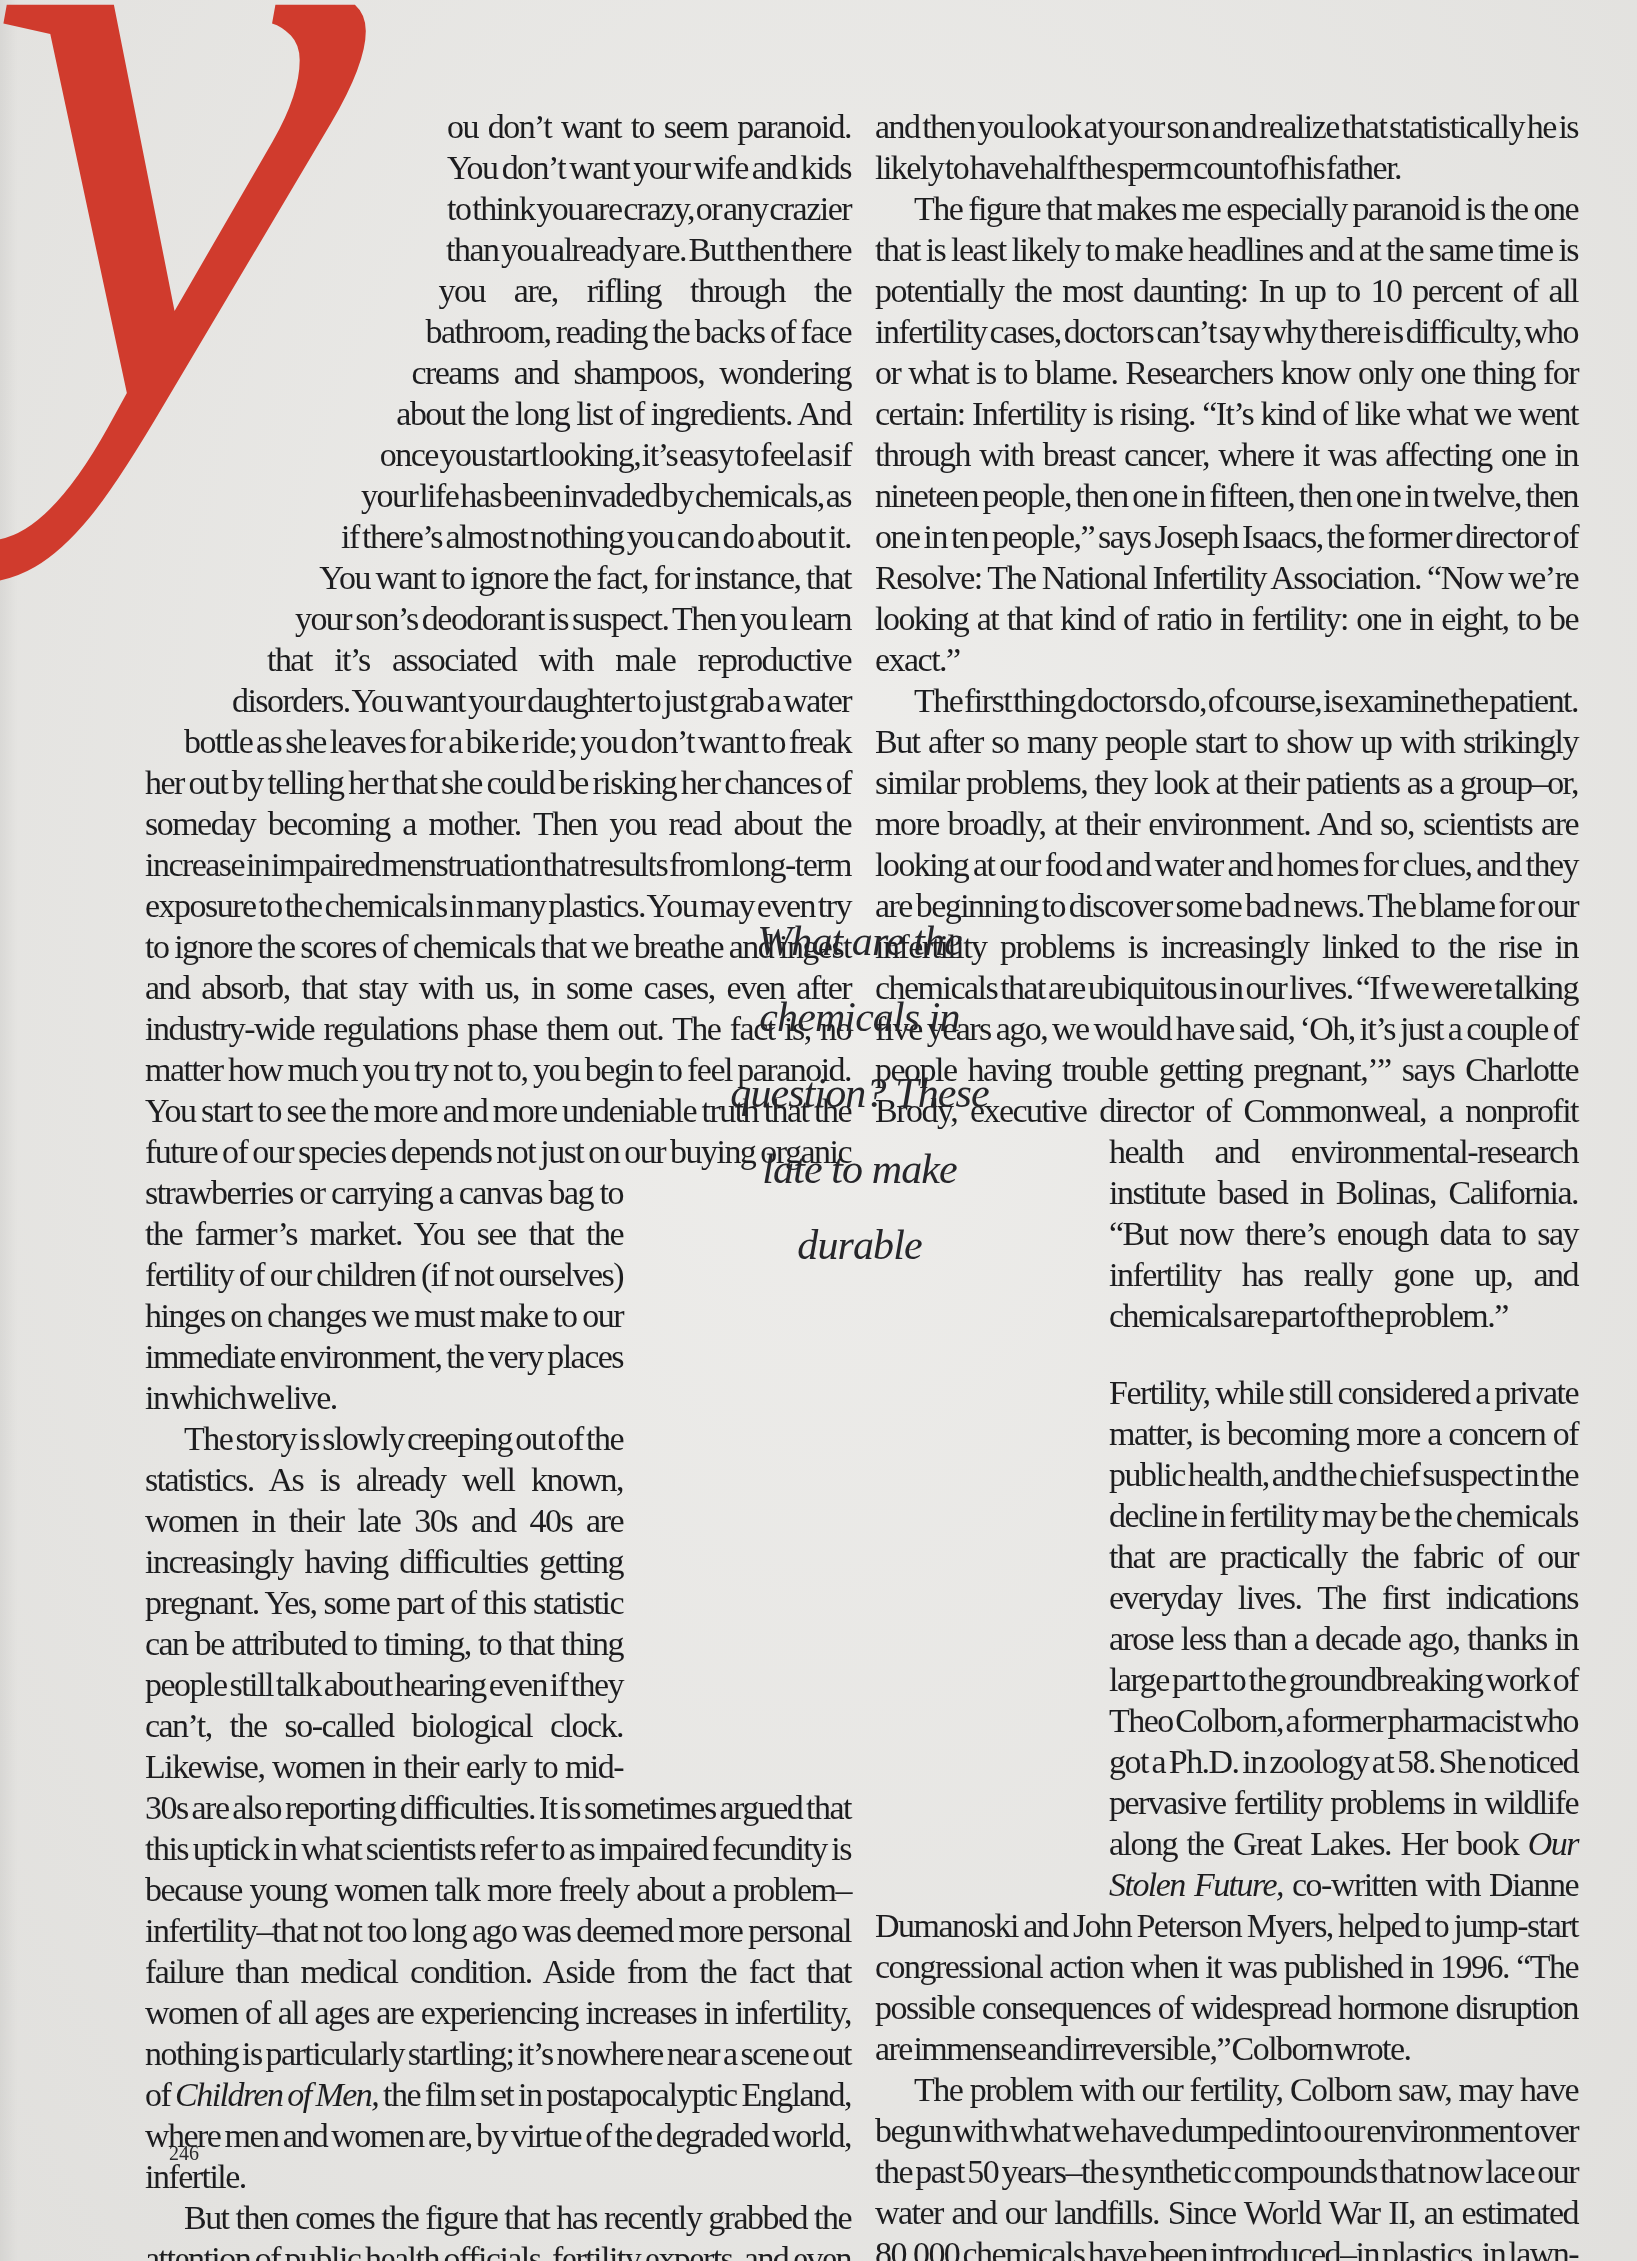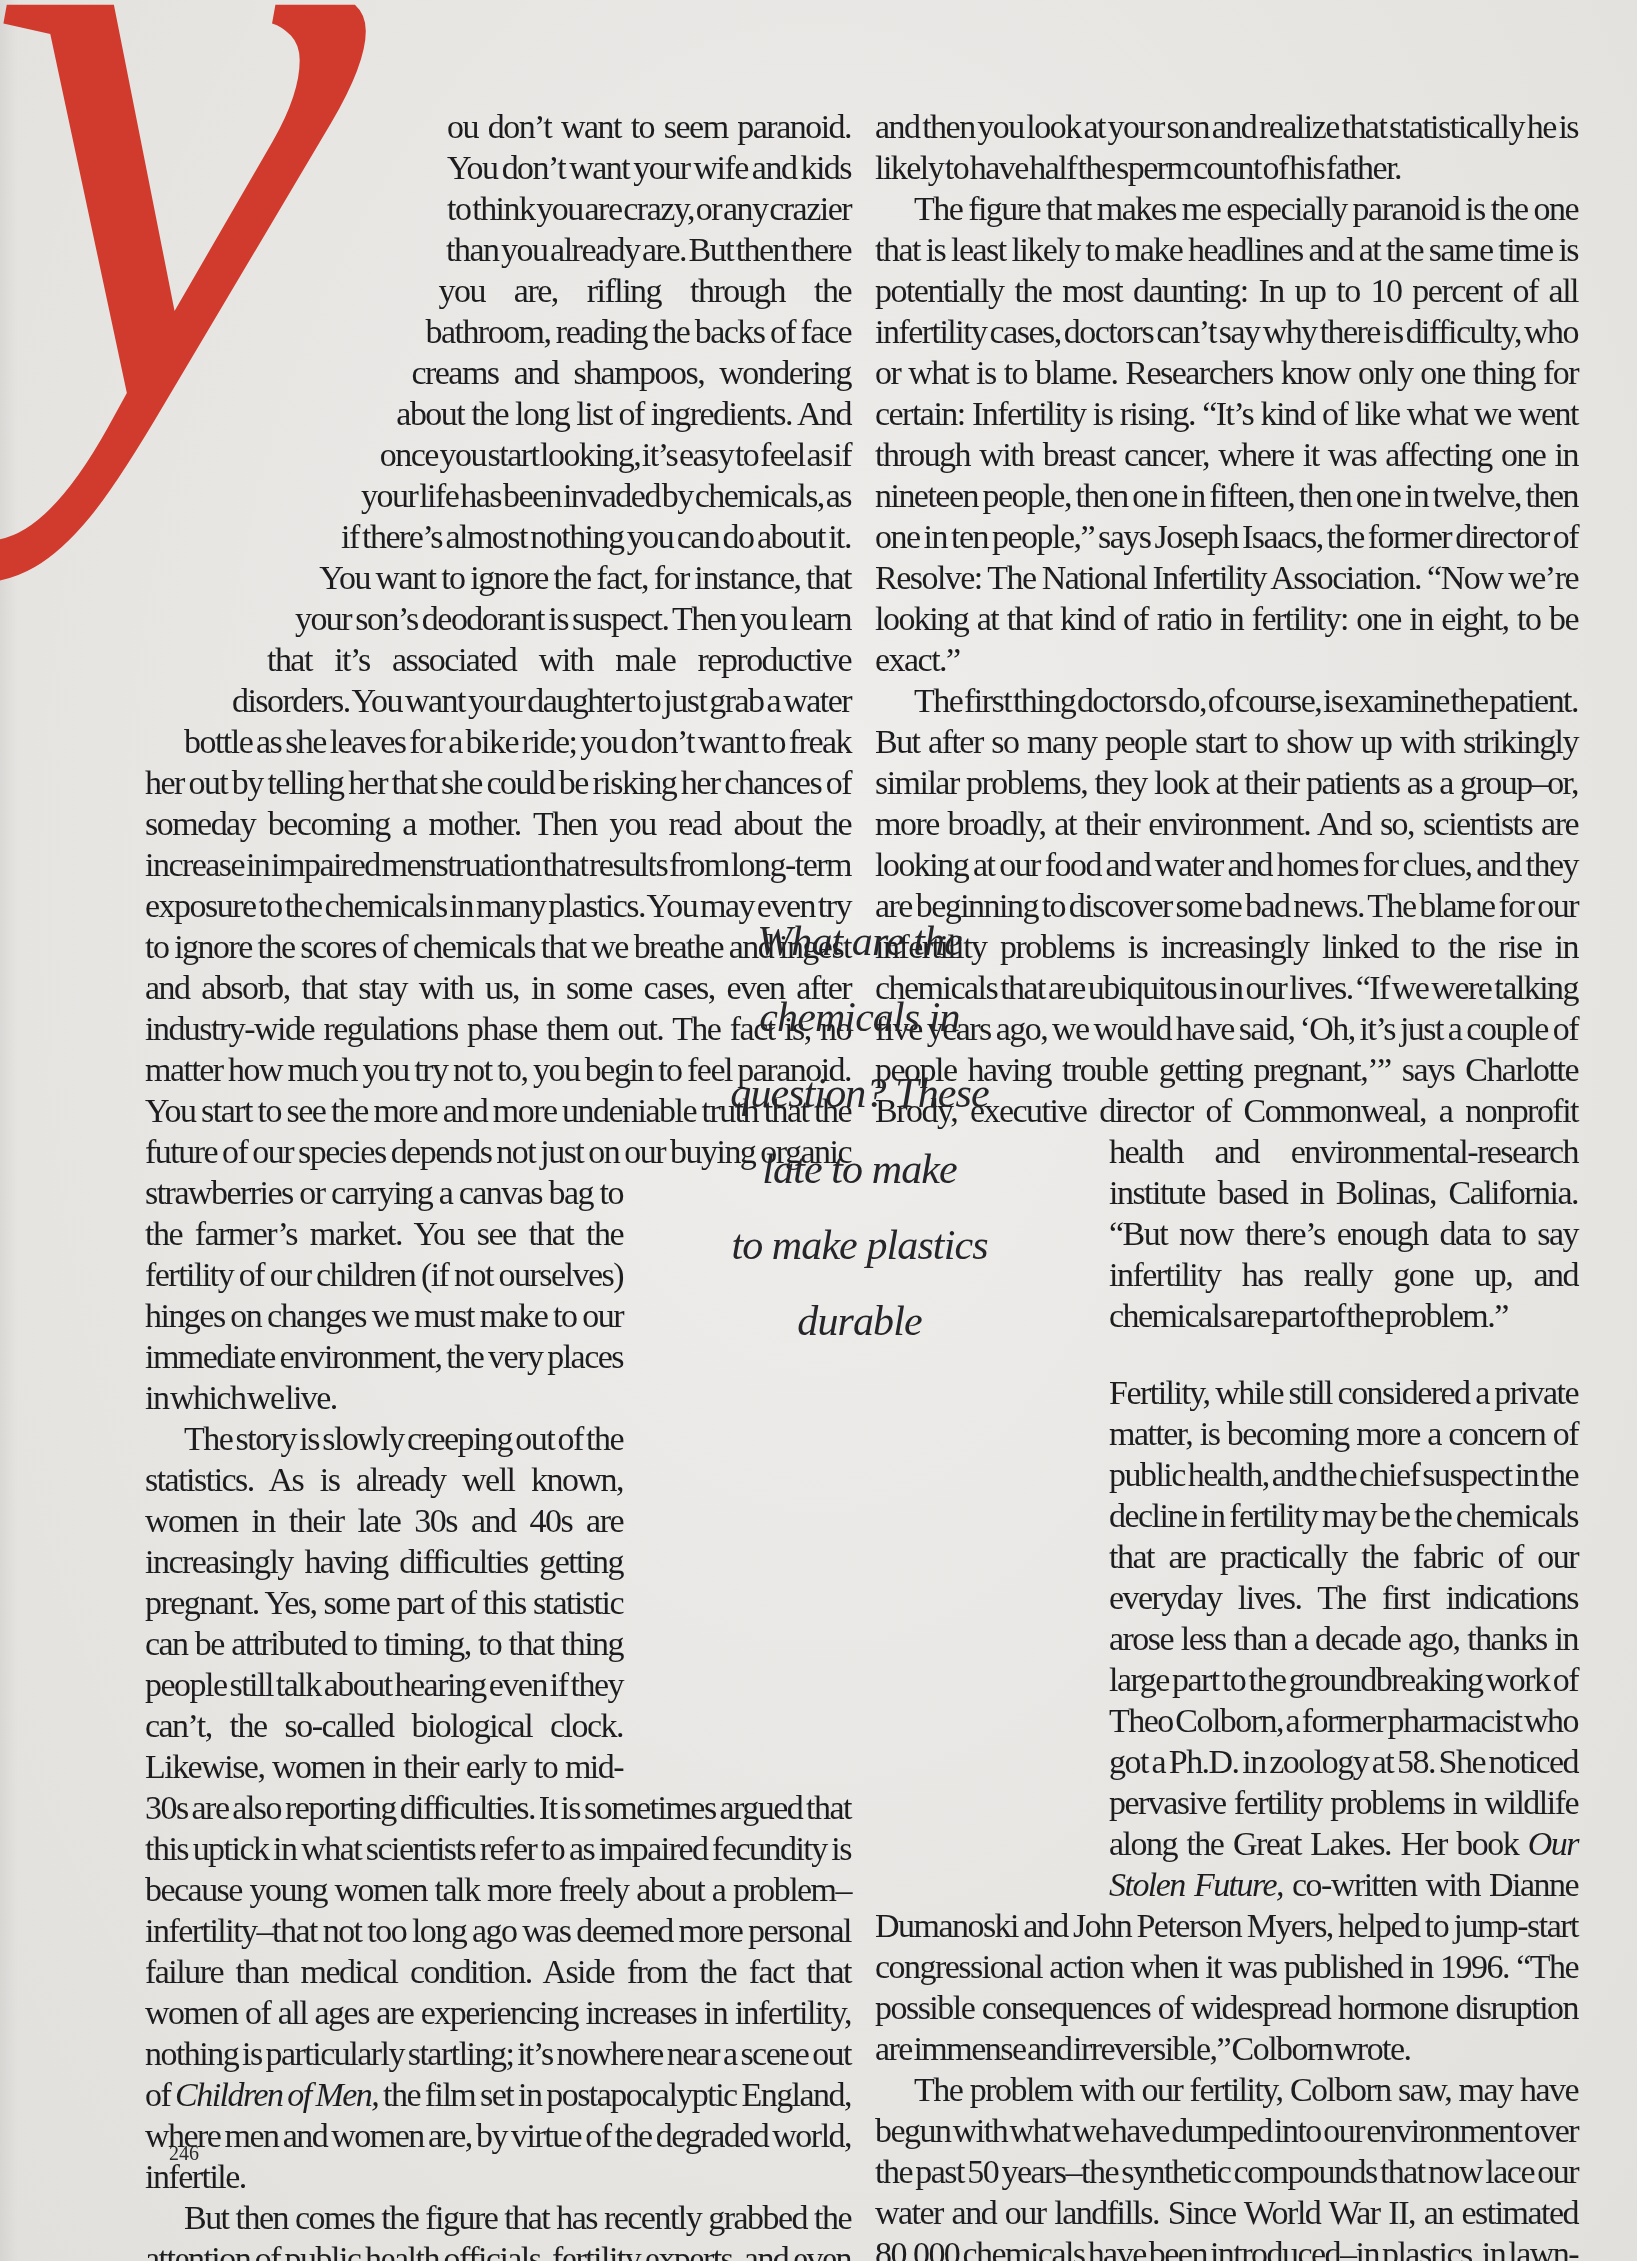--- a/index.html
+++ b/index.html
@@ -104,20 +104,19 @@
     <p class="ind"><span>The first thing doctors do, of course, is examine the patient. But after so many people start to show up with strikingly similar problems, they look at their patients as a group–or, more broadly, at their environment. And so, scientists are looking at our food and water and homes for clues, and they are beginning to discover some bad news. The blame for our infertility problems is increasingly linked to the rise in chemicals that are ubiquitous in our lives. “If we were talking five years ago, we would have said, ‘Oh, it’s just a couple of people having trouble getting pregnant,’” says Charlotte Brody, executive director of Commonweal, a nonprofit health and environmental-research </span><span class="pq-spacer-right"></span><span>institute based in Bolinas, California. “But now there’s enough data to say infertility has really gone up, and chemicals are part of the problem.”</span></p>
     <p class="gap"><span>Fertility, while still considered a private matter, is becoming more a concern of public health, and the chief suspect in the decline in fertility may be the chemicals that are practically the fabric of our everyday lives. The first indications arose less than a decade ago, thanks in large part to the groundbreaking work of Theo Colborn, a former pharmacist who got a Ph.D. in zoology at 58. She noticed pervasive fertility problems in wildlife along the Great Lakes. Her book </span><i>Our Stolen Future,</i><span> co-written with Dianne Dumanoski and John Peterson Myers, helped to jump-start congressional action when it was published in 1996. “The possible consequences of widespread hormone disruption are immense and irreversible,” Colborn wrote.</span></p>
     <p class="ind">The problem with our fertility, Colborn saw, may have begun with what we have dumped into our environment over the past 50 years–the synthetic compounds that now lace our water and our landfills. Since World War II, an estimated 80,000 chemicals have been introduced–in plastics, in lawn-care products, in the products that we put on our skin and hair. And now the evidence that these chemicals are affecting our fertility is building–even certain in a few cases. At the moment, the majority of the data comes from animal tests, which are disparaged by some chemical companies–but a number of experts in the field argue that there is more than enough information to warrant precautionary measures. “We’re all awash in a sea of chemicals,” says Sarah Janssen, M.D., Ph.D., a scientist with the Natural Resources Defense Council. “People continue to be exposed while we try and figure out how to test things.”</p>
   </div>
 
   <div class="pullquote">
     <div>What are the</div>
     <div>chemicals in</div>
     <div>question? These</div>
     <div>late to make</div>
-    <div>to make plastics</div>
     <div>durable</div>
   </div>
 
   <div class="page-number">246</div>
 
 </div>
 
 
 </body></html>

